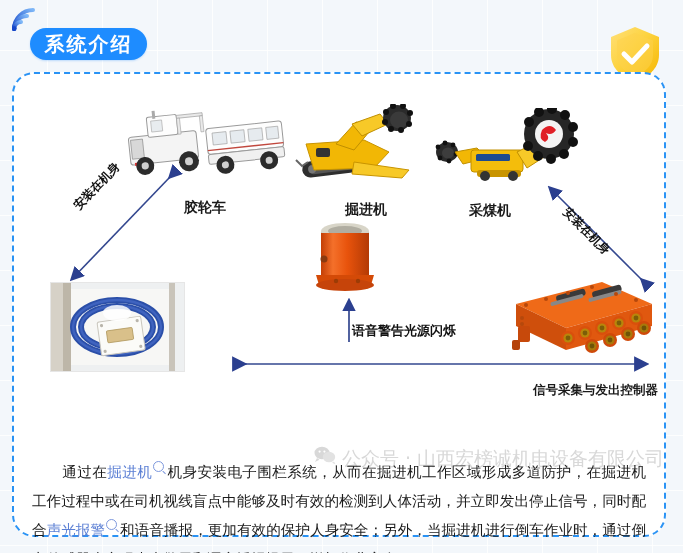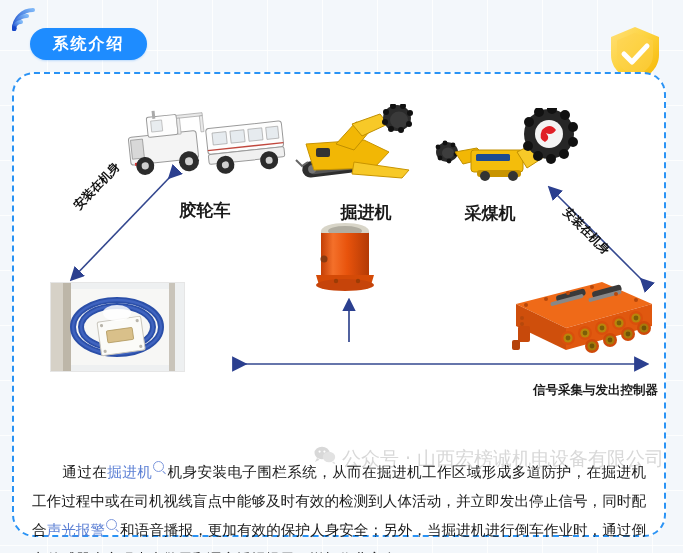--- a/index.html
+++ b/index.html
@@ -26,38 +26,38 @@
     position:absolute;left:8px;top:4px;width:34px;height:30px;
   }
   #badge{
     position:absolute;left:30px;top:28px;
     width:117px;height:32px;border-radius:16px;
     background:#1e8cff;
     display:flex;align-items:center;justify-content:center;
     box-shadow:0 1px 2px rgba(30,140,255,.25);
   }
   #badge span{
-    color:#fff;font-size:16px;font-weight:bold;letter-spacing:2px;
+    color:#fff;font-size:20px;font-weight:bold;letter-spacing:2px;
   }
   #shield{position:absolute;left:607px;top:25px;width:56px;height:58px;}
   
   #card{
     position:absolute;left:12px;top:72px;
     width:654px;height:465px;
     border:2px dashed #2a93f5;
     border-radius:22px;
     background:#ffffff;
     box-sizing:border-box;
   }
   
   #diagram{position:absolute;left:0;top:0;width:650px;height:330px;}
   .photo{position:absolute;}
   .cap{
     position:absolute;
-    font-size:17px;color:#1a1a1a;font-weight:bold;
+    font-size:14px;color:#1a1a1a;font-weight:bold;
     white-space:nowrap;text-align:center;
   }
   .diaglabel{
     position:absolute;font-size:12px;color:#111;font-weight:bold;
     white-space:nowrap;
   }
   .arrowsvg{position:absolute;overflow:visible;}
   
   #watermark{
     position:absolute;left:300px;top:372px;
@@ -405,20 +405,21 @@
     <div class="diaglabel" style="left:557px;top:130px;transform:rotate(45deg);transform-origin:left top;">安装在机身</div>
 
     <svg class="arrowsvg" style="left:325px;top:222px;" width="20" height="48" viewBox="0 0 20 48">
       <defs>
         <marker id="ahU" markerWidth="8" markerHeight="8" refX="6" refY="4" orient="auto">
           <path d="M0 0 L8 4 L0 8 z" fill="#2b3f8f"></path>
         </marker>
       </defs>
       <line x1="10" y1="46" x2="10" y2="5" stroke="#33478f" stroke-width="1.7" marker-end="url(#ahU)"></line>
     </svg>
+    <div class="diaglabel" style="left:338px;top:248px;font-size:13px;">语音警告光源闪烁</div>
 
     <svg class="arrowsvg" style="left:222px;top:283px;" width="418" height="14" viewBox="0 0 418 14">
       <defs>
         <marker id="ahH" markerWidth="9" markerHeight="9" refX="7" refY="4.5" orient="auto">
           <path d="M0 0 L9 4.5 L0 9 z" fill="#2b3f8f"></path>
         </marker>
       </defs>
       <line x1="8" y1="7" x2="410" y2="7" stroke="#33478f" stroke-width="1.7" marker-start="url(#ahH)" marker-end="url(#ahH)"></line>
     </svg>
 

